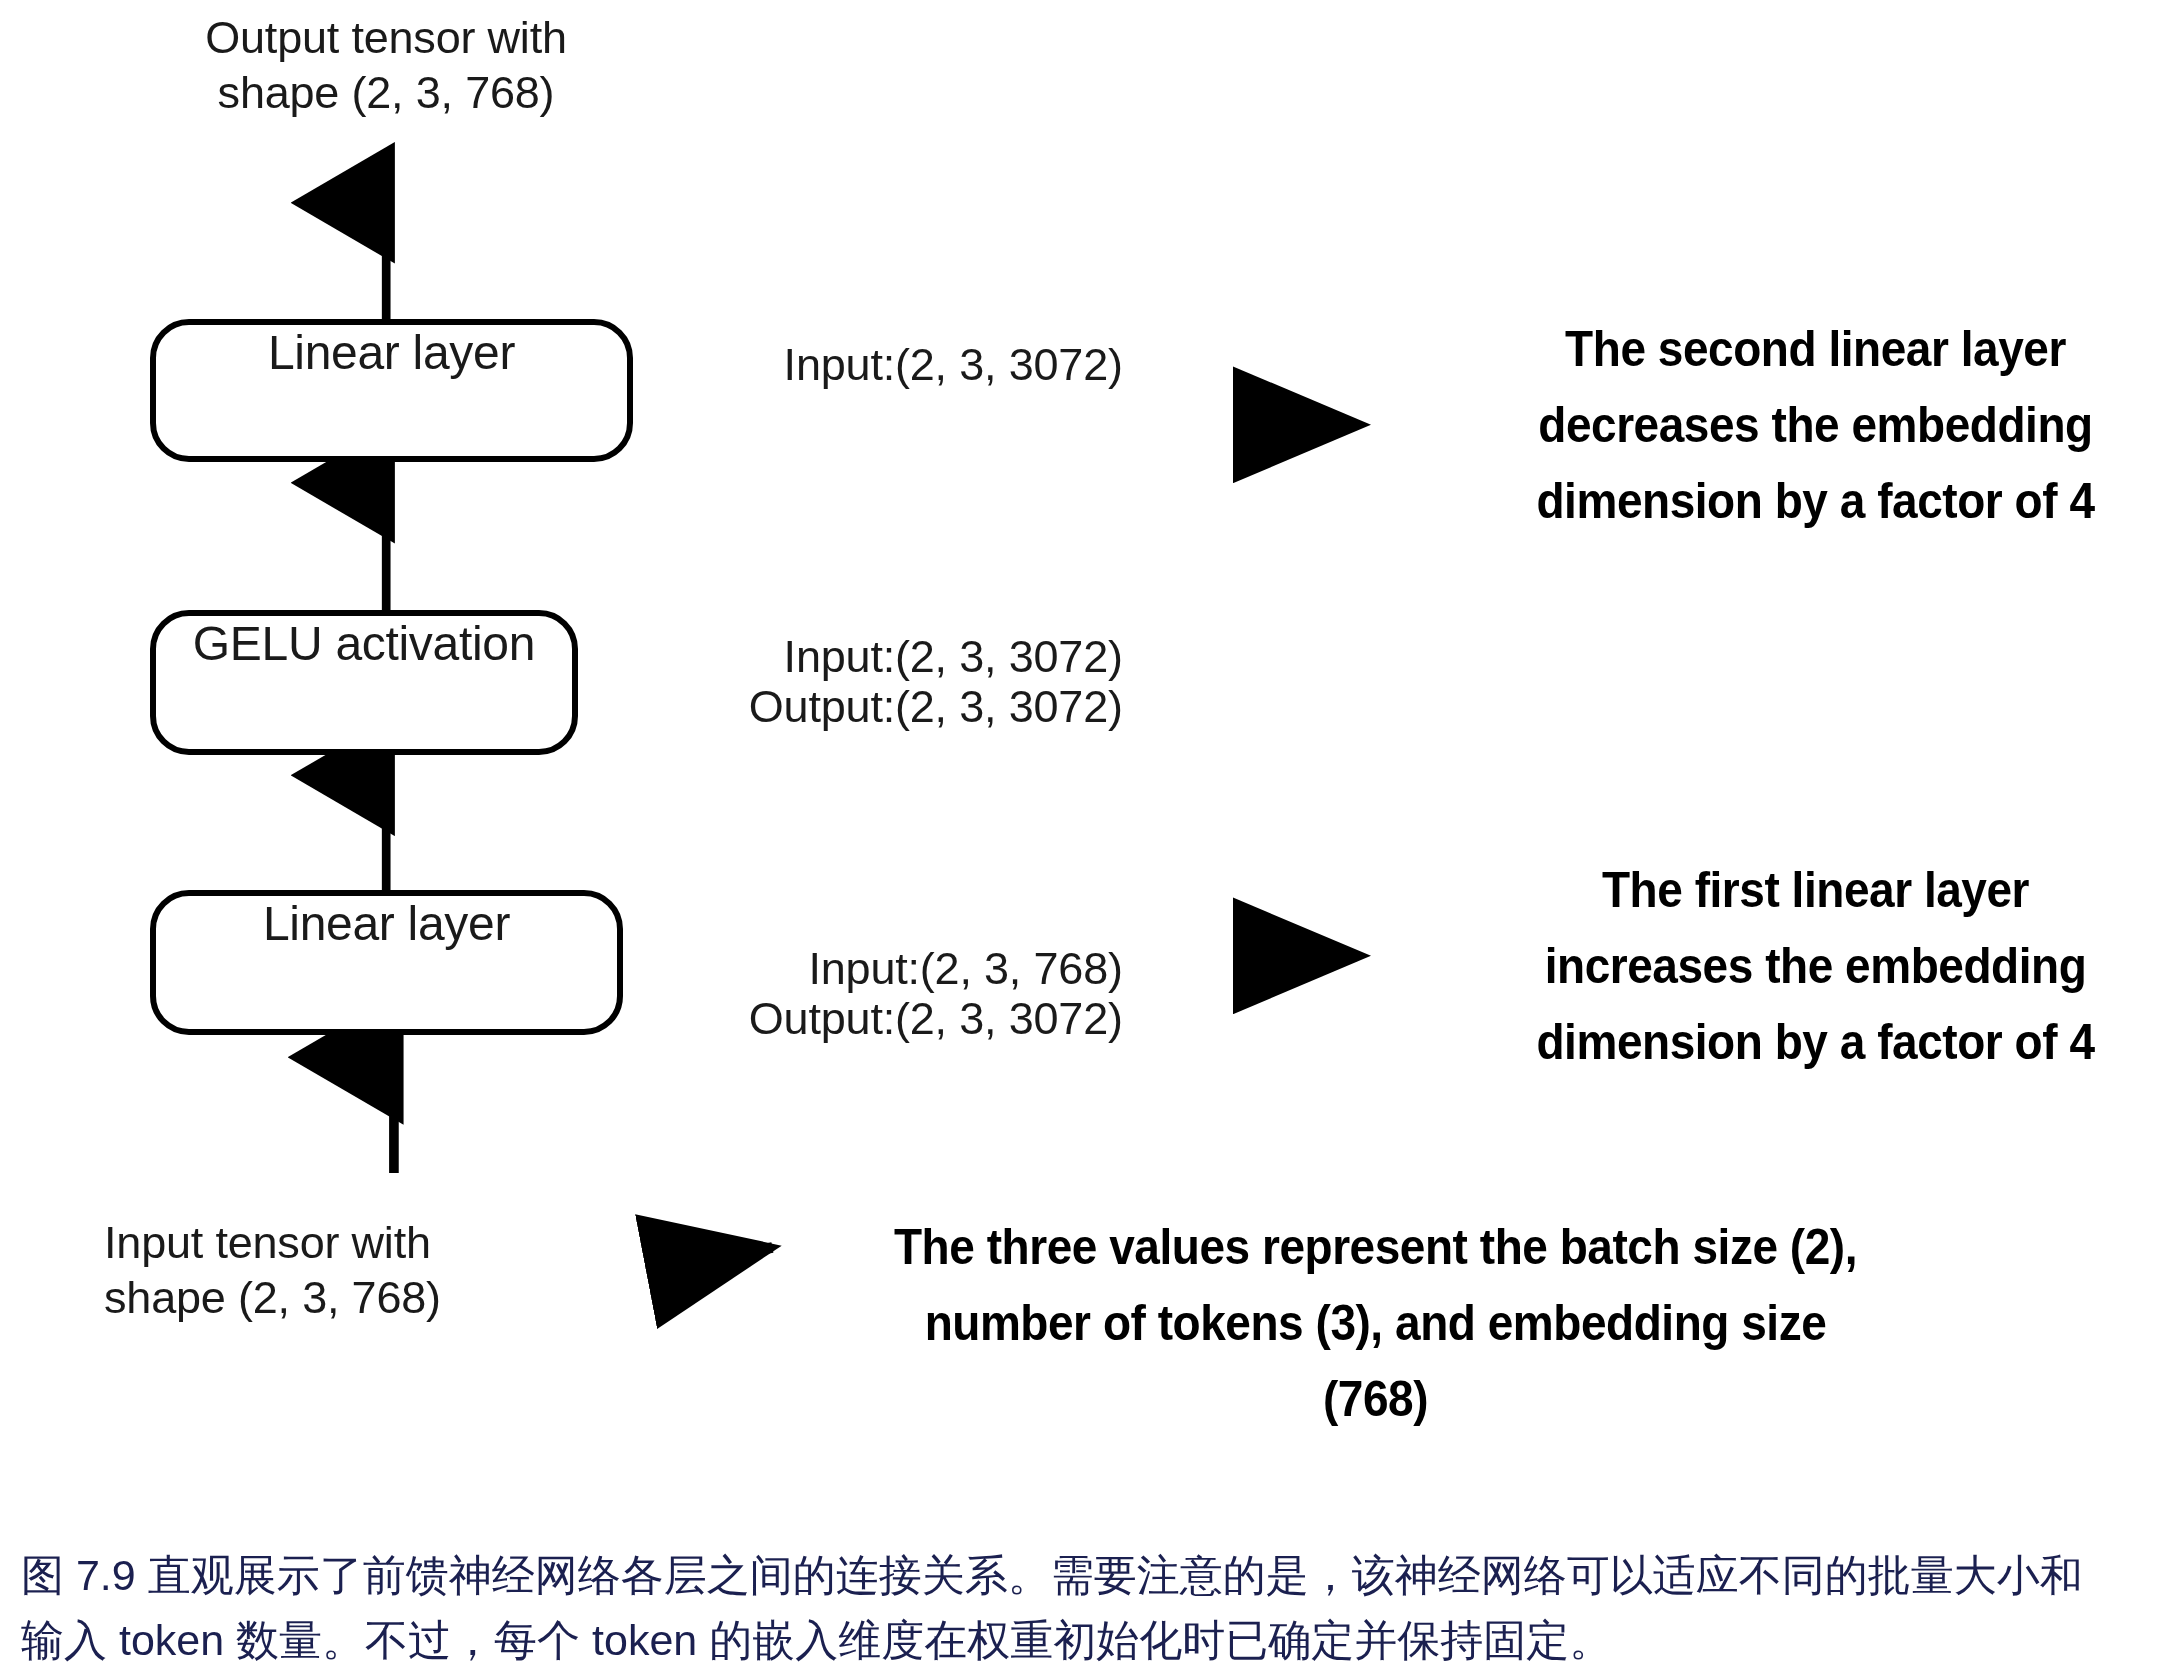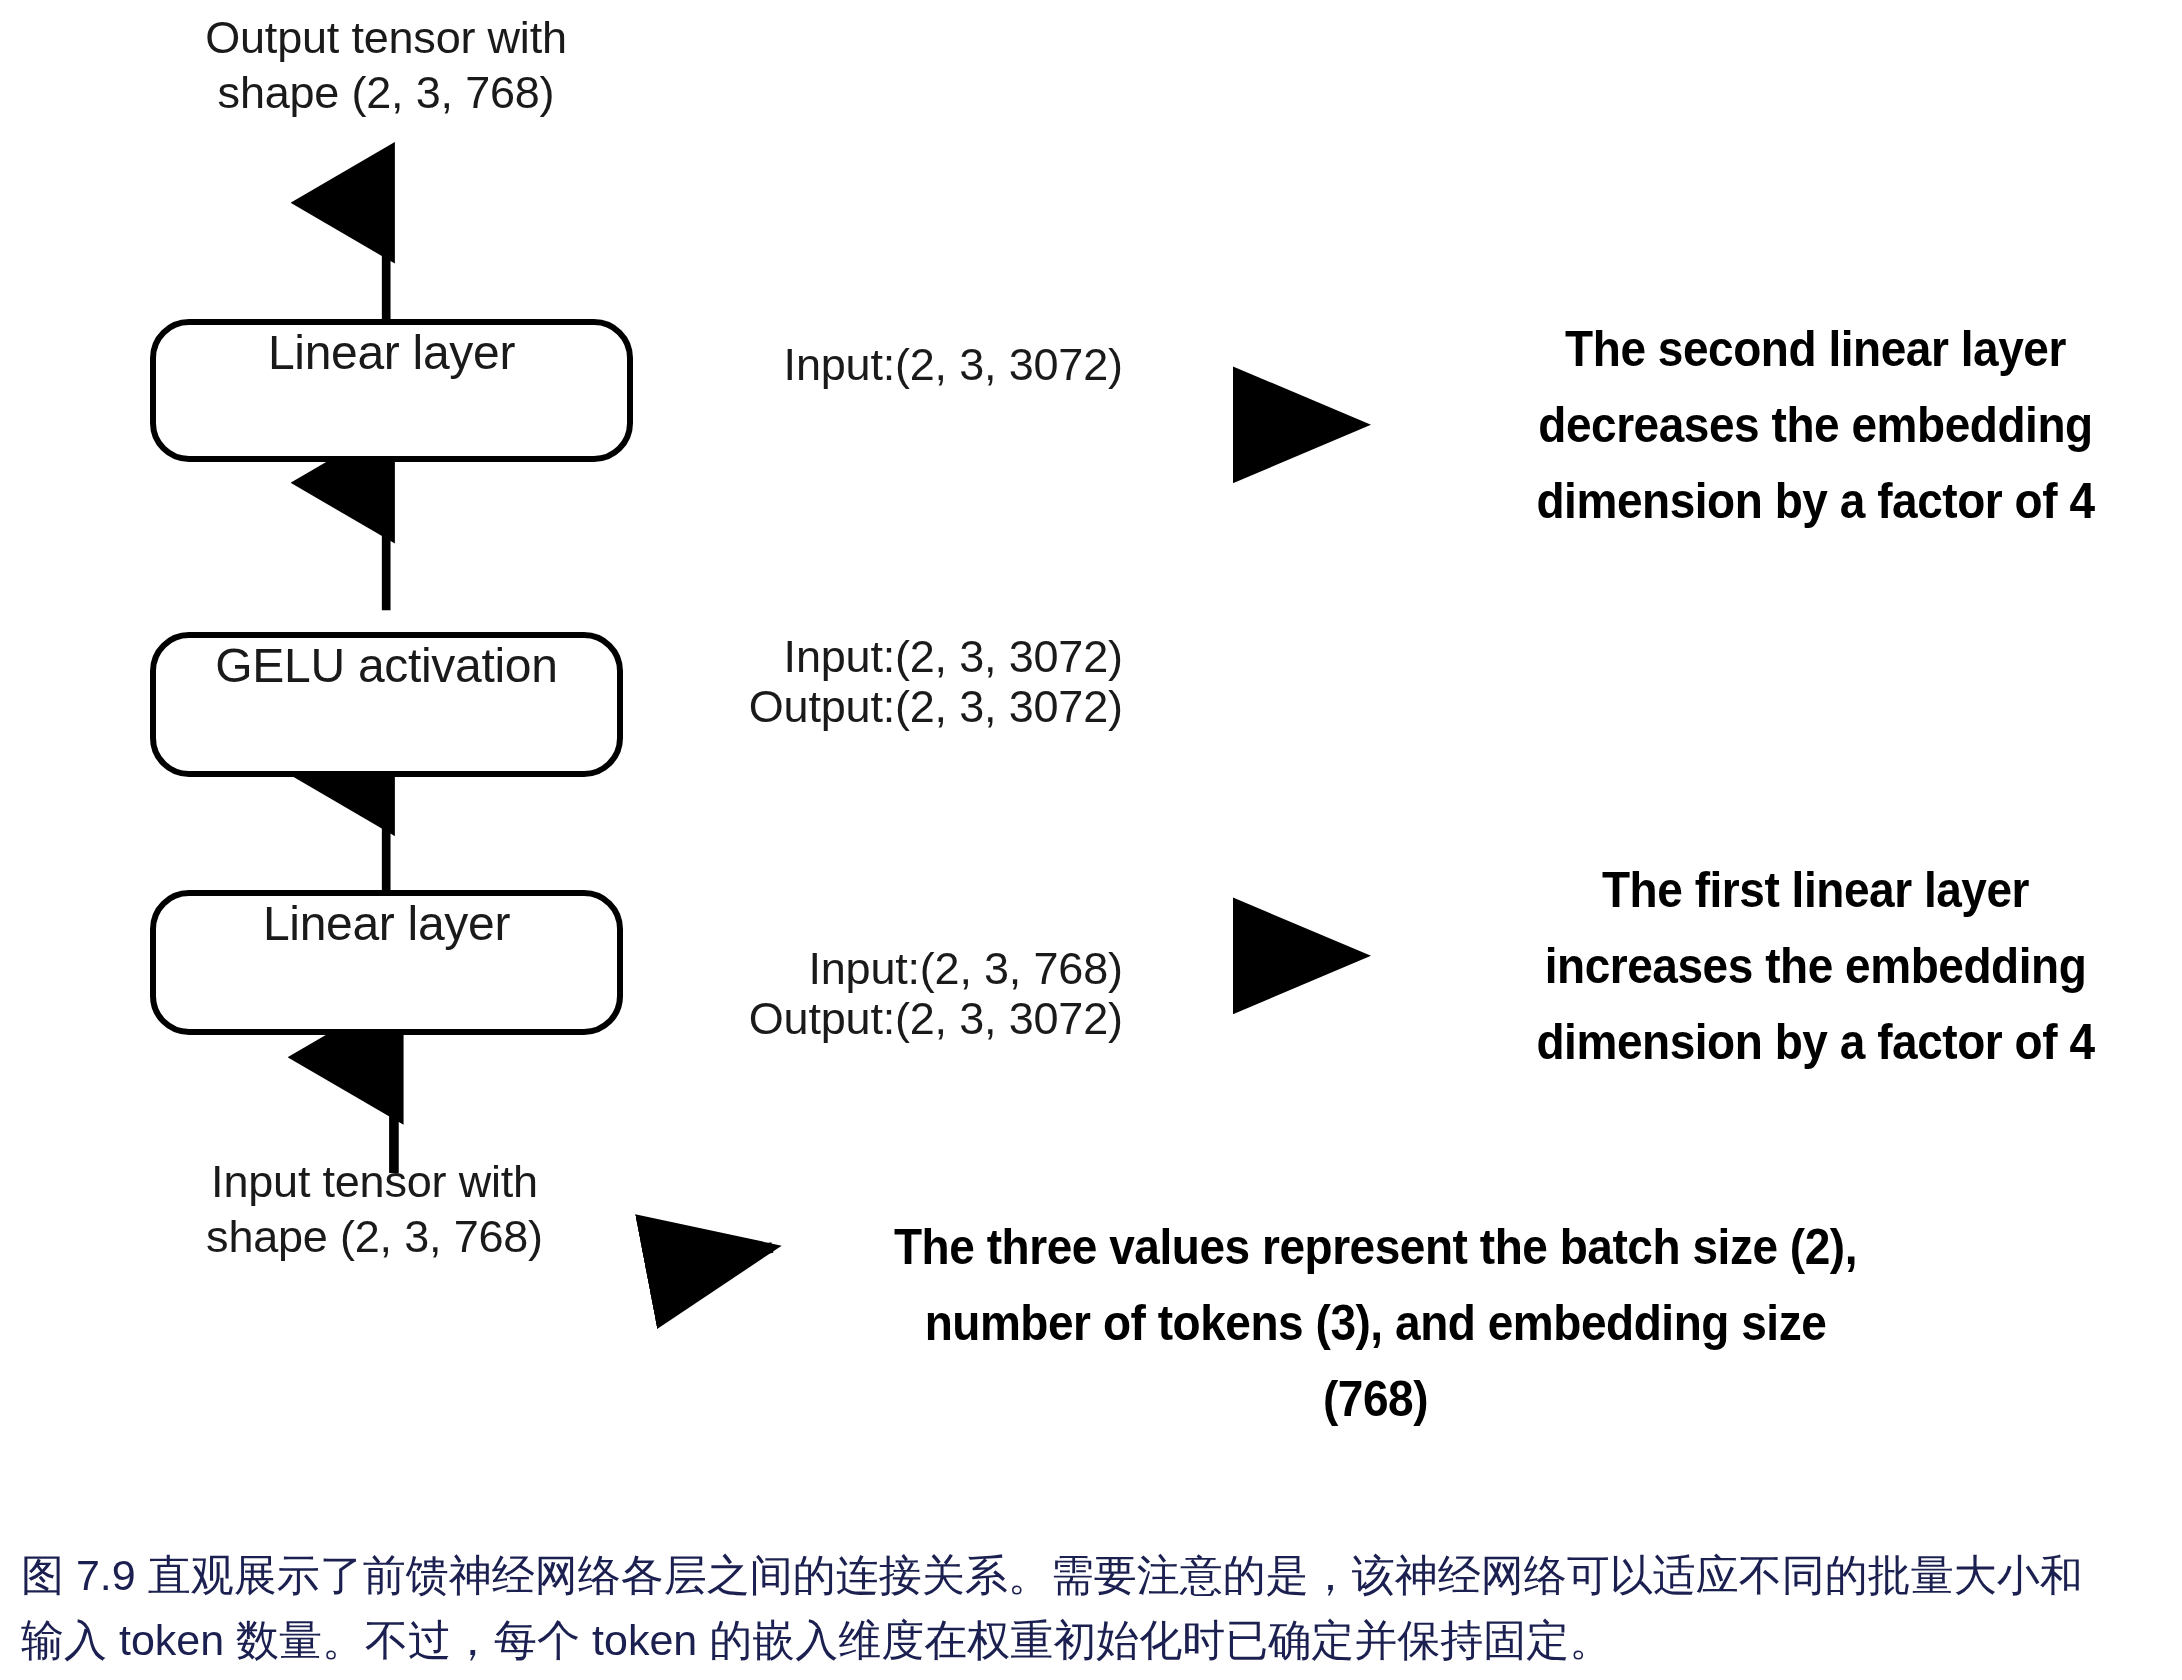--- a/index.html
+++ b/index.html
@@ -139,21 +139,21 @@
   <div class="abs io-spec" style="left:697px; top:340px;">
     <span class="io-row">
       <span class="io-key">Input:</span><span>(2, 3, 3072)</span>
     </span>
   </div>
 
   <div class="abs annot" style="left:1468px; top:311px; width:695px;">The second linear layer
 decreases the embedding
 dimension by a factor of 4</div>
 
-  <div class="abs node-box" style="left:150px; top:610px; width:473px; height:145px;margin-top:22px;">
+  <div class="abs node-box" style="left:150px; top:610px; width:428px; height:145px;">
     <span class="node-label">GELU activation</span>
   </div>
   <div class="abs io-spec" style="left:697px; top:632px;">
     <span class="io-row">
       <span class="io-key">Input:</span><span>(2, 3, 3072)</span>
     </span>
     <span class="io-row">
       <span class="io-key">Output:</span><span>(2, 3, 3072)</span>
     </span>
   </div>
@@ -167,21 +167,21 @@
     </span>
     <span class="io-row">
       <span class="io-key">Output:</span><span>(2, 3, 3072)</span>
     </span>
   </div>
 
   <div class="abs annot" style="left:1468px; top:852px; width:695px;">The first linear layer
 increases the embedding
 dimension by a factor of 4</div>
 
-  <div class="abs tensor-label" style="left:104px; top:1154px; width:541px; text-align:center;">Input tensor with
+  <div class="abs tensor-label" style="left:104px; top:1215px; width:541px; text-align:left;">Input tensor with
 shape (2, 3, 768)</div>
 
   <div class="abs annot" style="left:801px; top:1209px; width:1149px;">The three values represent the batch size (2),
 number of tokens (3), and embedding size
 (768)</div>
 
   <div class="abs caption" style="left:21px; top:1543px; width:2143px;">图 7.9 直观展示了前馈神经网络各层之间的连接关系。需要注意的是，该神经网络可以适应不同的批量大小和
 输入 token 数量。不过，每个 token 的嵌入维度在权重初始化时已确定并保持固定。</div>
 
 </div>

